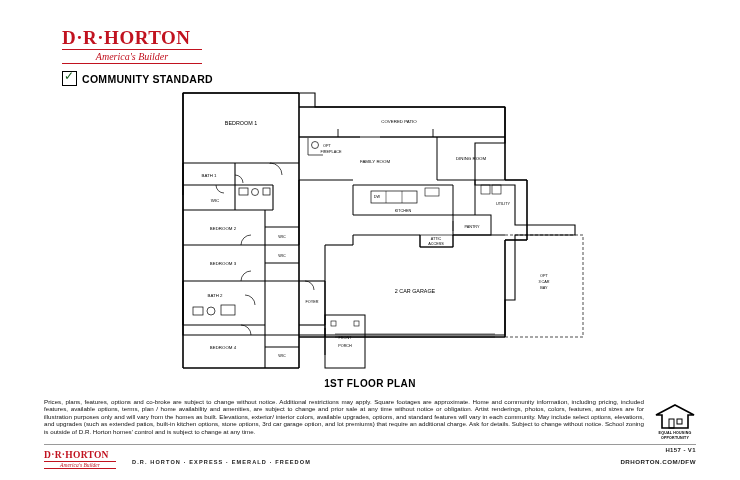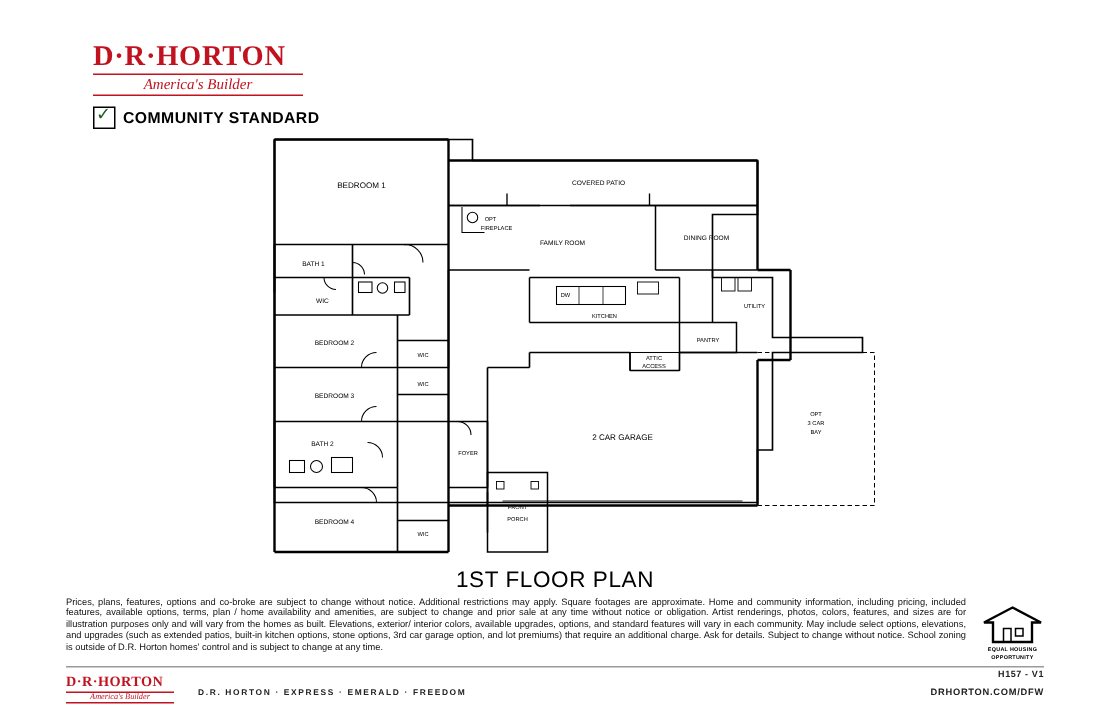--- a/index.html
+++ b/index.html
@@ -87,22 +87,22 @@
     height: 290px;
   }
   .plan svg { display:block; }
 
   .plan-caption {
     position: absolute;
     left: 0;
     top: 378px;
     width: 740px;
     text-align: center;
-    font-size: 15px;
-    font-weight: normal;
+    font-size: 10px;
+    font-weight: bold;
     letter-spacing: 0.4px;
   }
 
   
   .disclaimer {
     position: absolute;
     left: 44px;
     top: 398px;
     width: 600px;
     font-size: 6.2px;

